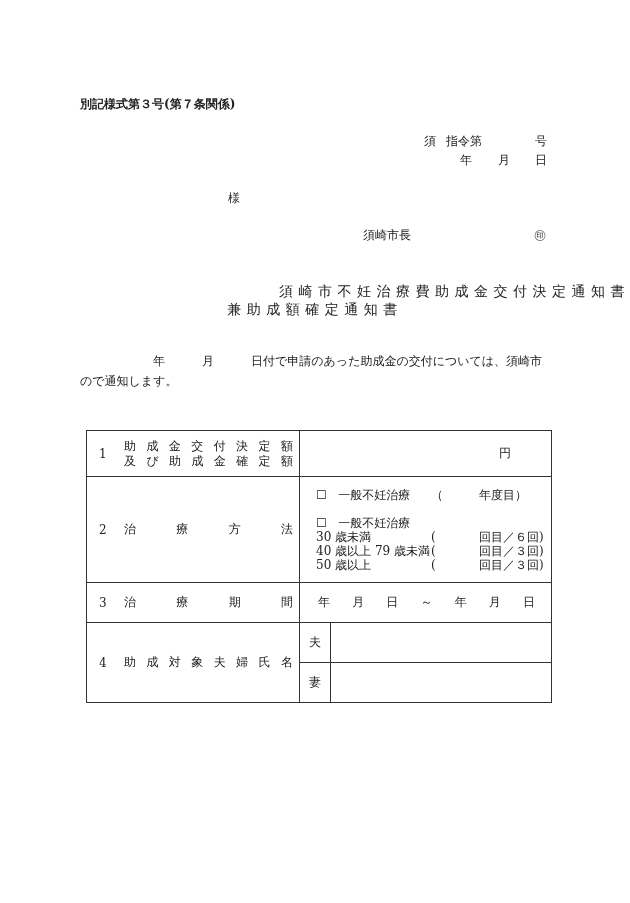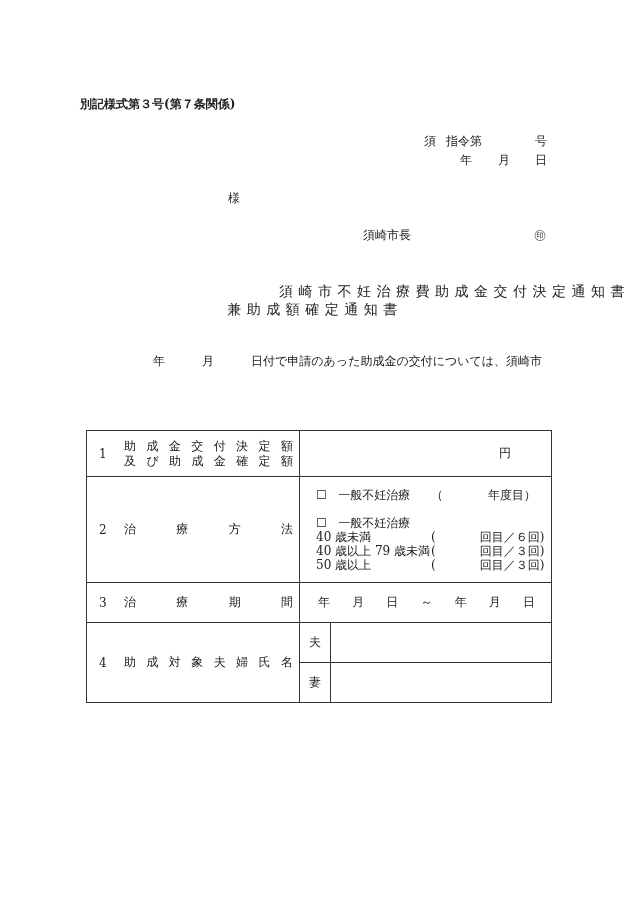--- a/index.html
+++ b/index.html
@@ -25,21 +25,21 @@
   .spread { display: flex; justify-content: space-between; }
   .r1 td { height: 45px; }
   .r2 td { height: 105px; }
   .r3 td { height: 39px; }
   .r4 td { height: 39px; }
   .lbl-inner { margin-left: 37px; margin-right: 6px; }
   .opt { line-height: 14px; padding-left: 16px; padding-right: 6px; }
   .opt-row { display: flex; }
   .opt-row .c1 { width: 115px; }
   .opt-row .c2 { width: 48px; }
-  .opt-row .c3 { flex: 1; text-align: center; }
+  .opt-row .c3 { flex: 1; text-align: left; }
   .period { display: flex; justify-content: space-between; padding: 0 16px 0 18px; }
   .spouse-lbl { width: 30px; text-align: center; }
 </style>
 </head>
 <body>
 
 <div class="abs form-no">別記様式第３号(第７条関係)</div>
 
 <div class="abs ref-row" style="left:424px;">須</div>
 <div class="abs ref-row" style="left:446px;">指令第</div>
@@ -54,20 +54,21 @@
 <div class="abs issuer">須崎市長</div>
 <div class="abs seal">㊞</div>
 
 <div class="abs title1">須崎市不妊治療費助成金交付決定通知書</div>
 <div class="abs title2">兼助成額確定通知書</div>
 
 <div class="abs body-text">
   <span class="body-line">
     <span style="display:inline-block;width:73px;"></span><span>年</span><span style="display:inline-block;width:37px;"></span><span>月</span><span style="display:inline-block;width:37px;"></span><span>日付で申請のあった助成金の交付については、須崎市</span>
   </span>
+  <span class="body-line">ので通知します。</span>
 </div>
 
 <table class="form">
   <tbody>
       <tr class="r1">
     <td class="label-cell">
       <span class="num" style="top:16px;">1</span>
       <div class="lbl-inner spread" style="line-height:15px;">
         <span>助</span>
         <span>成</span>
@@ -108,21 +109,21 @@
       <div class="opt">
         <div class="opt-row" style="margin-bottom:14px;">
           <span class="c1"><span>☐</span>&nbsp;&nbsp;&nbsp;<span>一般不妊治療</span></span>
           <span class="c2">（</span>
           <span class="c3">年度目）</span>
         </div>
         <div class="opt-row">
           <span class="c1"><span>☐</span>&nbsp;&nbsp;&nbsp;<span>一般不妊治療</span></span>
         </div>
         <div class="opt-row">
-          <span class="c1">40 歳未満</span>
+          <span class="c1">30 歳未満</span>
           <span class="c2">(</span>
           <span class="c3">回目／６回)</span>
         </div>
         <div class="opt-row">
           <span class="c1">40 歳以上 79 歳未満</span>
           <span class="c2">(</span>
           <span class="c3">回目／３回)</span>
         </div>
         <div class="opt-row">
           <span class="c1">50 歳以上</span>

